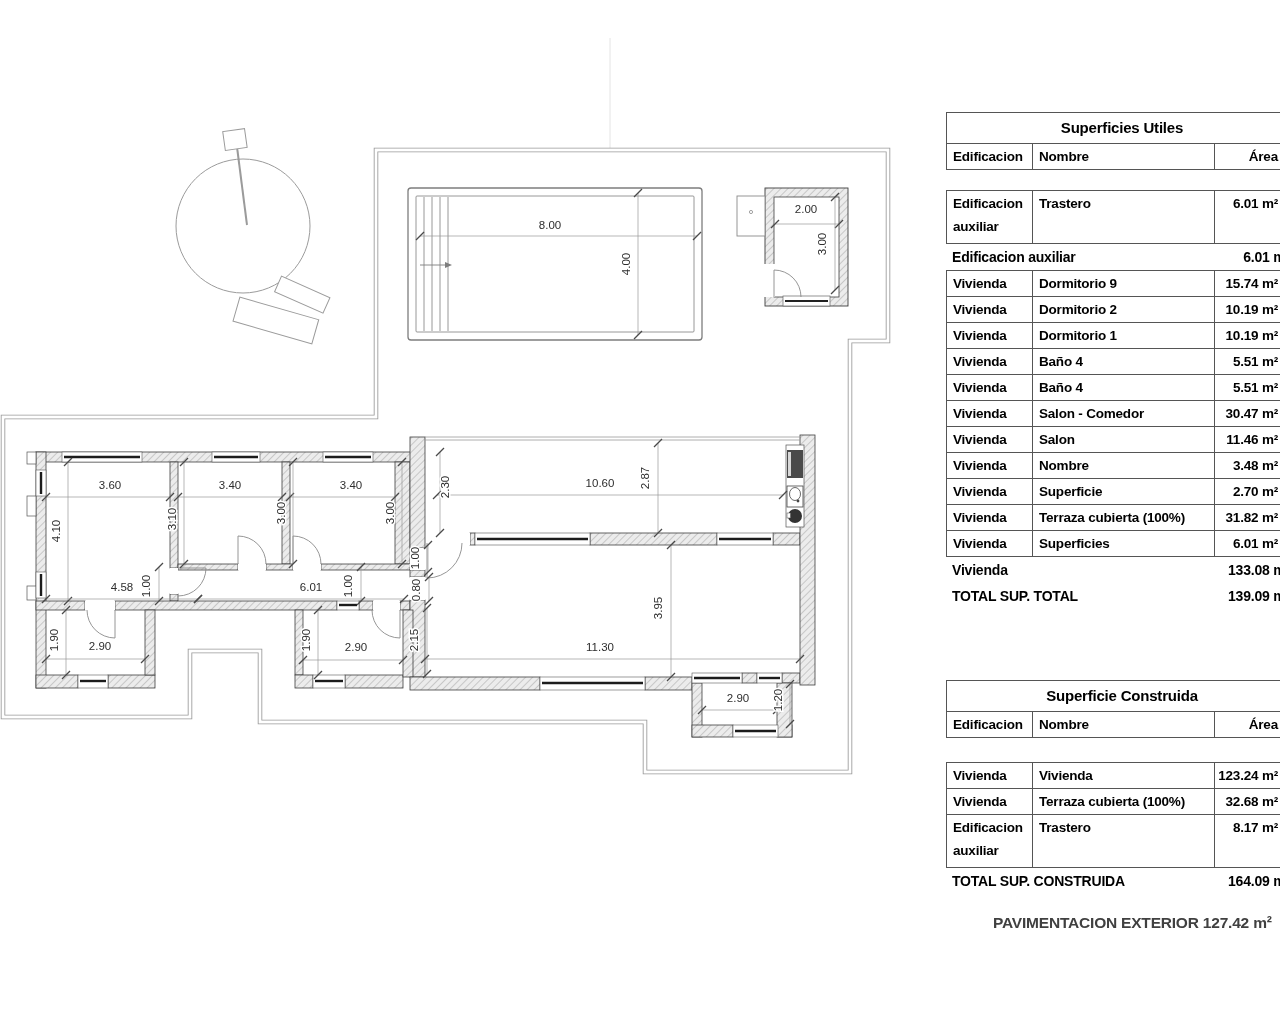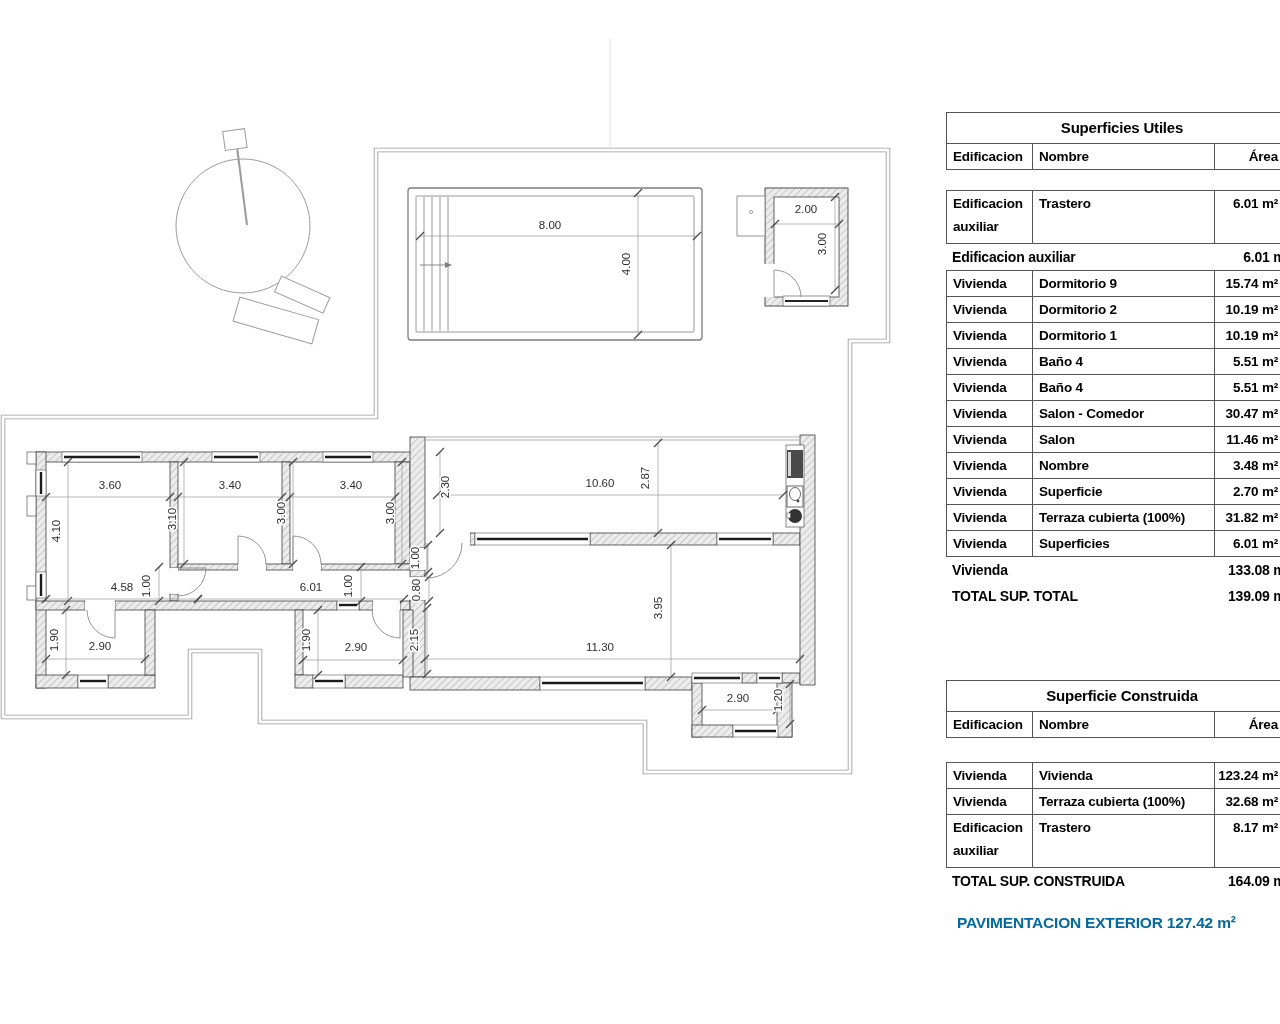--- a/index.html
+++ b/index.html
@@ -19,21 +19,21 @@
   .grid{border:1px solid #555;background:#fff;}
   .grow{display:grid;grid-template-columns:85px 182px 1fr;height:25px;overflow:hidden;}
   .grow.tall{height:52px;}
   .grow + .grow{border-top:1px solid #555;}
   .gc{padding:1px 0 0 6px;font-size:13.5px;line-height:23px;overflow:hidden;}
   .gc + .gc{border-left:1px solid #555;}
   .gc.area{text-align:right;padding-right:19px;padding-left:0;}
   .subrow{display:flex;justify-content:space-between;height:26px;line-height:26px;
           font-size:14px;padding:0 8px 0 6px;}
   .subrow.tot{height:27px;line-height:27px;}
-  .t-footer{position:absolute;left:957px;top:914px;font-size:15.5px;font-weight:bold;color:#0369a1;
+  .t-footer{position:absolute;left:993px;top:914px;font-size:15.5px;font-weight:bold;color:#404040;
             white-space:nowrap;letter-spacing:-0.2px;}
 </style>
 </head>
 <body>
 
 <div class="canvas">
 
   <svg id="plan" width="1280" height="1024" viewBox="0 0 1280 1024" style="position:absolute;left:0;top:0;">
     <defs>
       <pattern id="hatch" width="5" height="5" patternUnits="userSpaceOnUse" patternTransform="rotate(45)">

